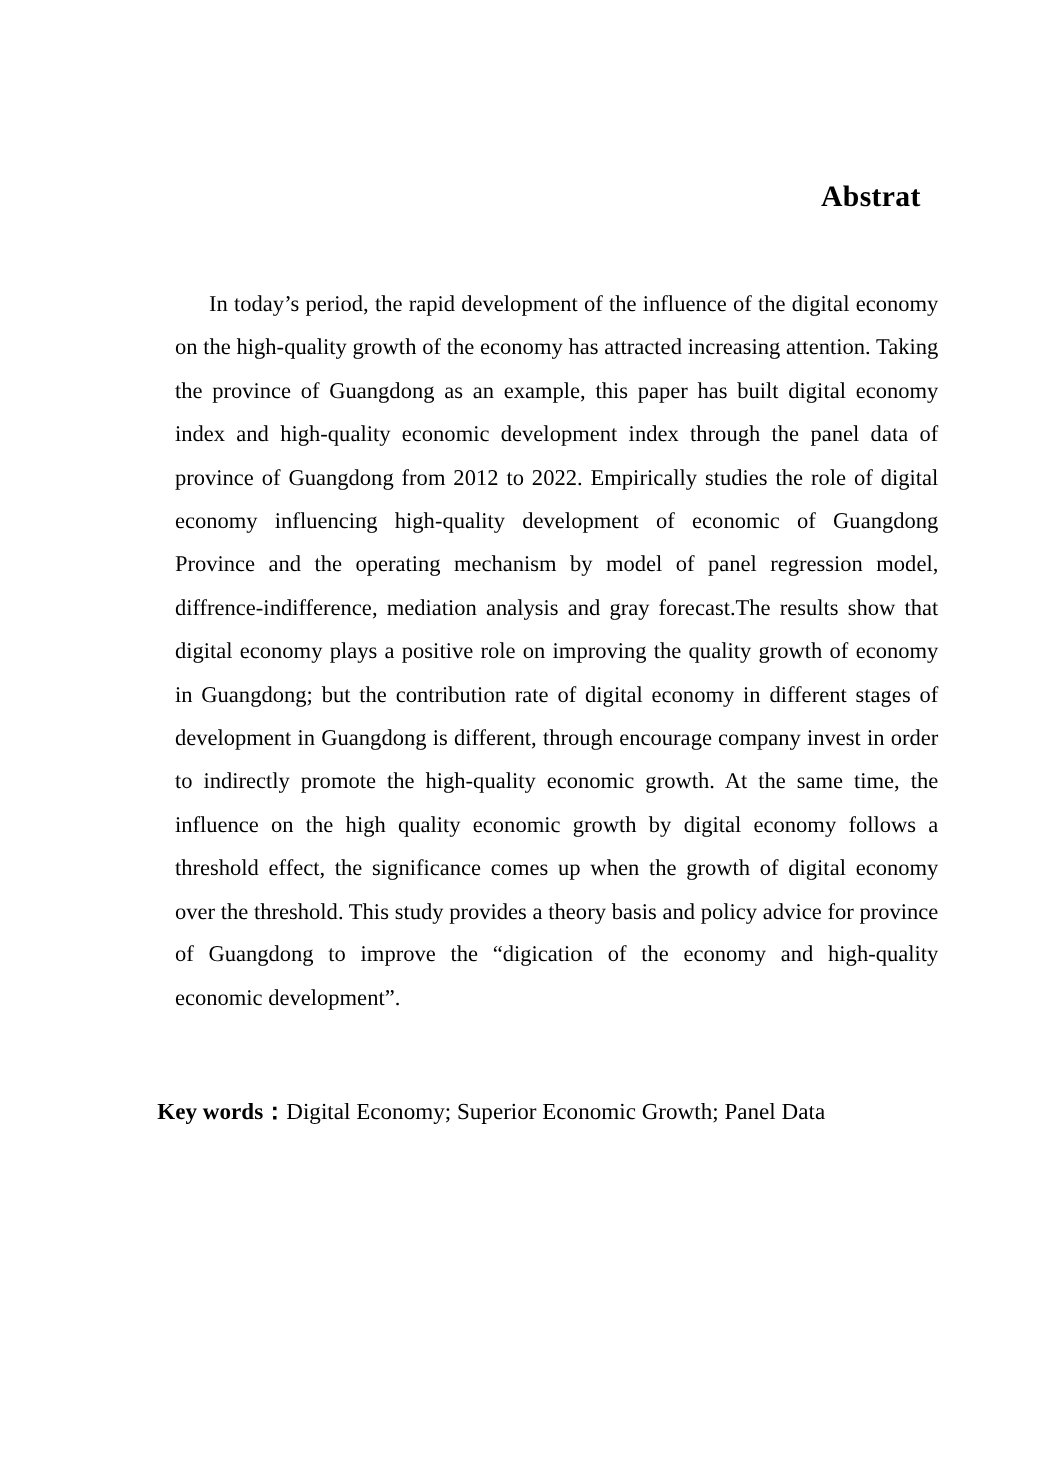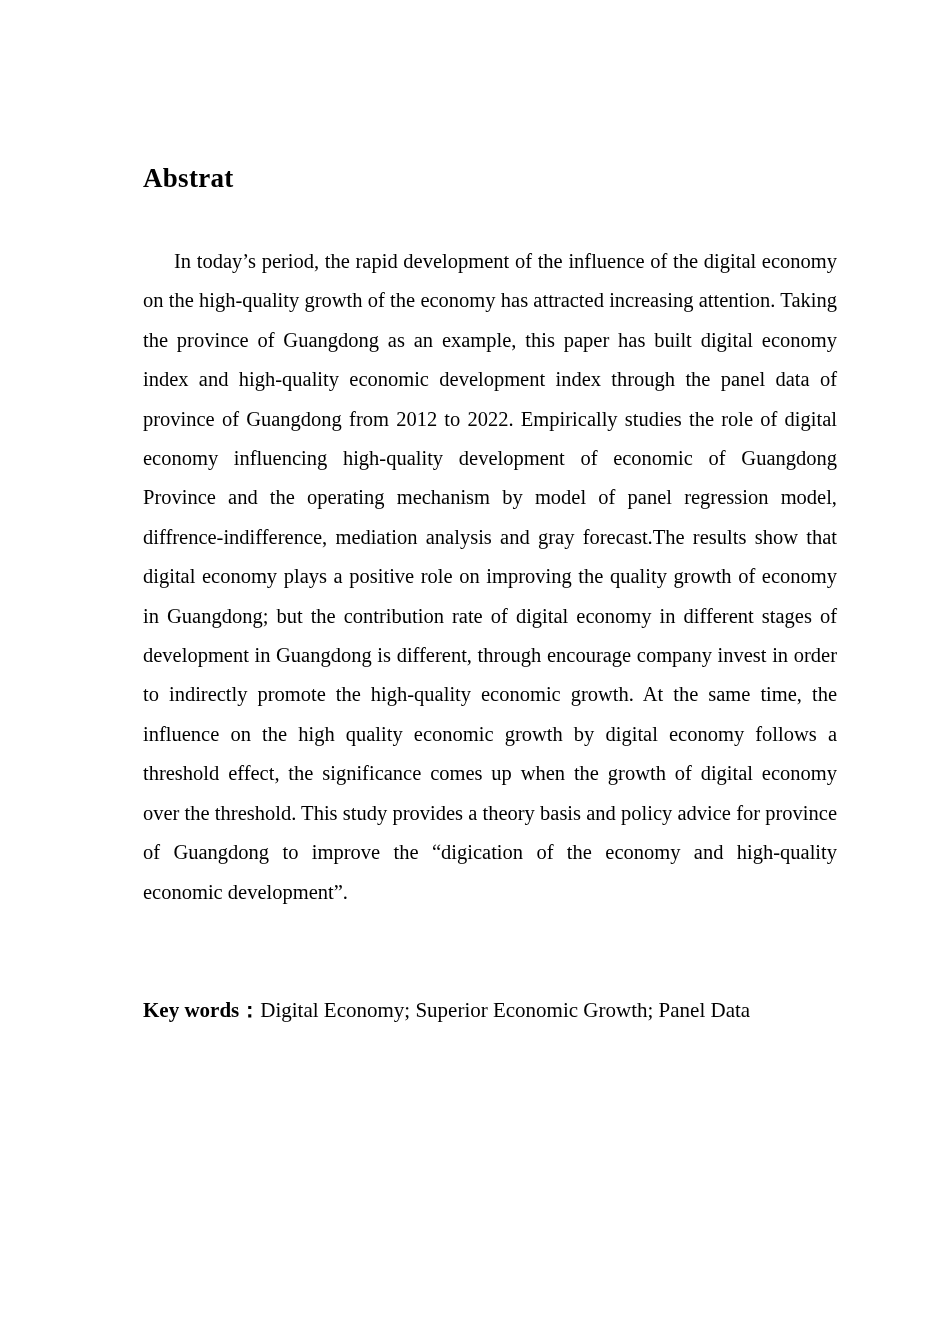--- a/index.html
+++ b/index.html
@@ -15,32 +15,32 @@
     color: #000000;
     font-family: "Liberation Serif", "DejaVu Serif", serif;
     overflow: hidden;
   }
   .doc-title {
     position: absolute;
     top: 165px;
     left: 143px;
     width: 694px;
     margin: 0;
-    text-align: left;
+    text-align: right;
     font-size: 27px;
     font-weight: 700;
     line-height: 1;
     letter-spacing: 0.3px;
   }
   .doc-body {
     position: absolute;
     top: 242px;
     left: 143px;
     width: 694px;
-    margin: 0;
+    margin: 16px;
     font-size: 20.5px;
     line-height: 39.4px;
     text-align: justify;
     text-indent: 31px;
   }
   .doc-keywords {
     position: absolute;
     top: 991px;
     left: 143px;
     width: 694px;

